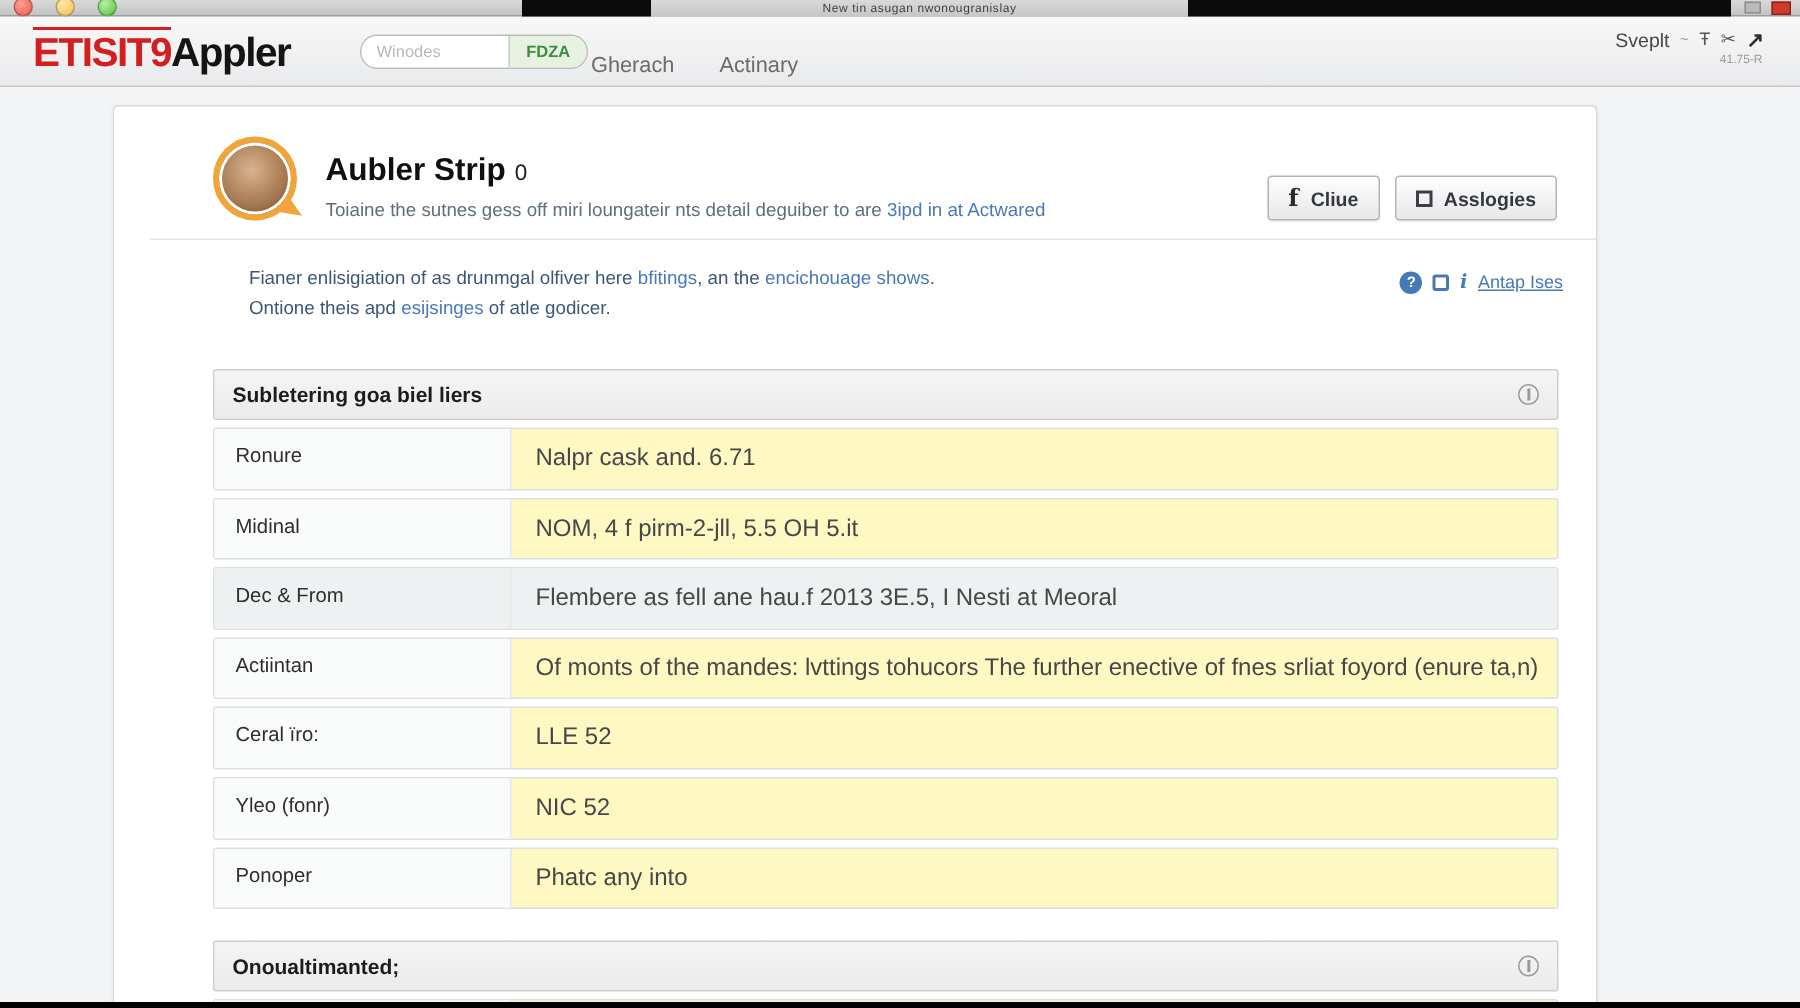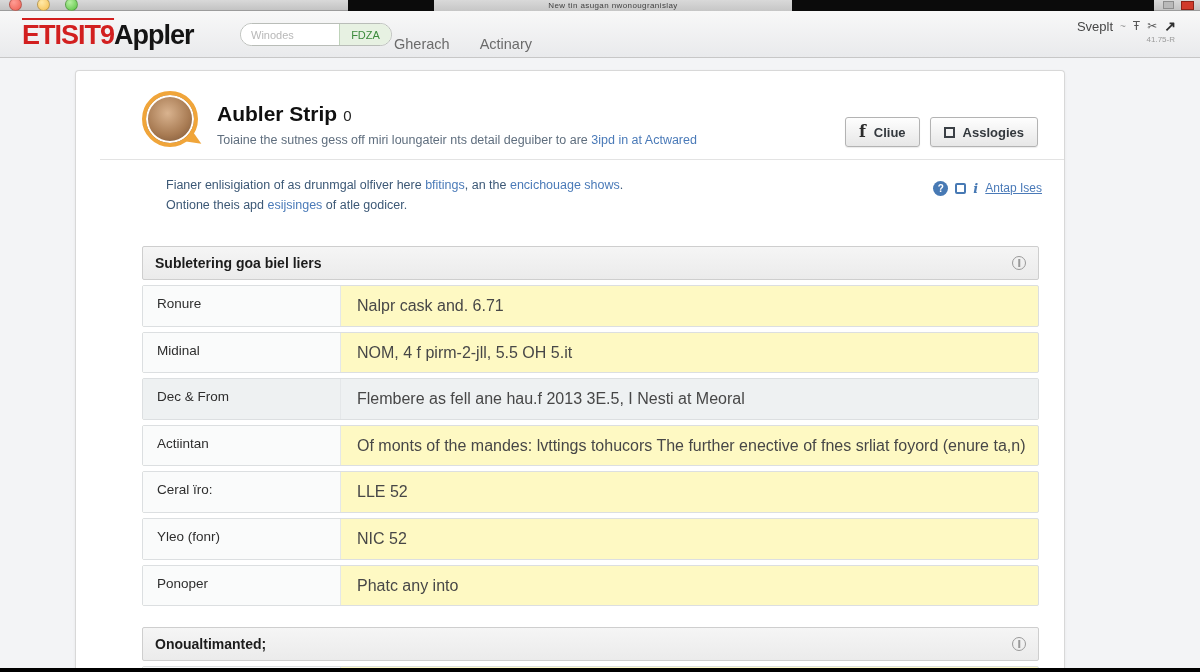--- a/index.html
+++ b/index.html
@@ -50,21 +50,21 @@
     display:flex; background:#ffffff; border:1px solid #b9bdb8;
     border-radius:12px; overflow:hidden;
   }
   .searchbox input {
     flex:1; border:none; outline:none; font-size:11px; padding:0 10px;
     color:#555; font-family:"Liberation Sans", sans-serif; min-width:0;
   }
   .searchbox input::placeholder { color:#b8b8b8; }
   .search-go {
     width:52px; background:#e7f1e2; color:#3d8b3d; border:none;
-    border-left:1px solid #bfd3ba; font-size:11px; font-weight:normal;
+    border-left:1px solid #bfd3ba; font-size:11px; font-weight:bold;
     font-family:"Liberation Sans", sans-serif; cursor:pointer;
   }
   .nav { position:absolute; left:394px; top:0; height:65px; display:flex; align-items:center; gap:30px; }
   .nav-item { font-size:14.5px; color:#6b6b6b; cursor:pointer; }
   .tools { position:absolute; right:24px; top:7px; text-align:right; }
   .tools-row { display:flex; align-items:center; gap:7px; font-size:13px; color:#474747; }
   .tools-dash { color:#999; font-size:10px; }
   .tool-ic { font-size:12px; color:#555; }
   .tool-ic.arrow { font-size:14px; font-weight:bold; color:#2e2e2e; }
   .tools-sub { font-size:8px; color:#9a9a9a; margin-top:1px; padding-right:1px; }

